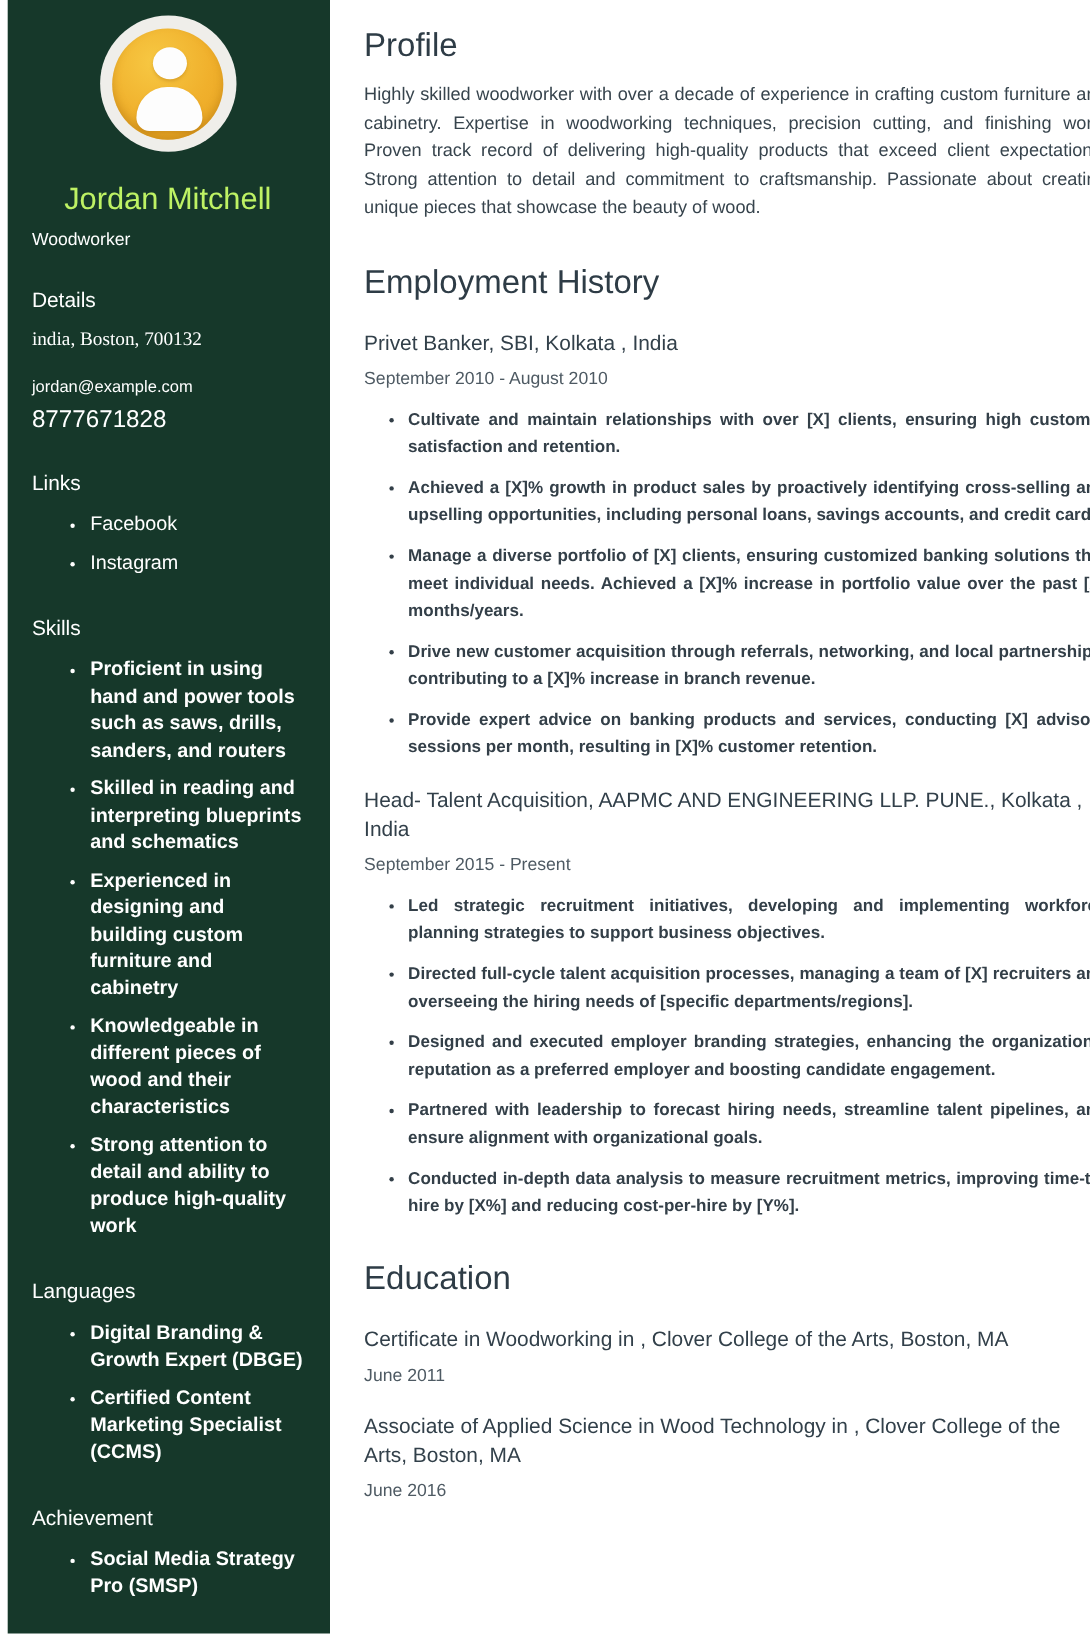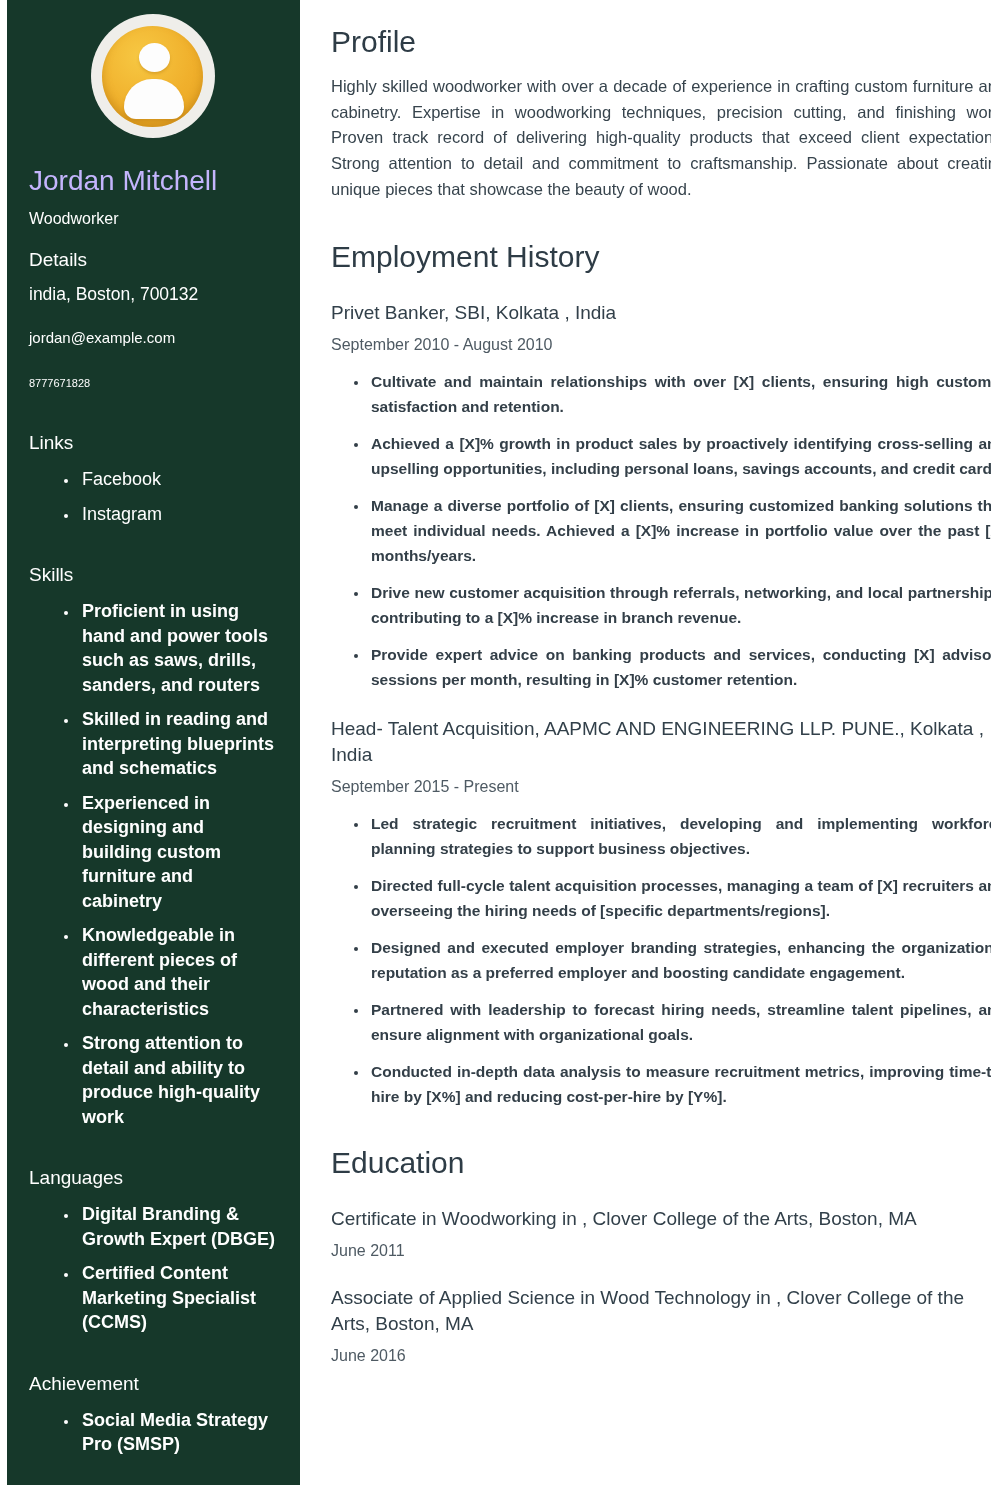--- a/index.html
+++ b/index.html
@@ -53,42 +53,42 @@
   .avatar-body {
     position: absolute; left: 50%; top: 53px;
     width: 60px; height: 40px;
     margin-left: -29px;
     border-radius: 28px 28px 12px 12px;
     background: #fdfdfd;
     box-shadow: 0 2px 3px rgba(176,116,14,0.35);
   }
   .side-name {
     margin: 26px 0 0;
-    text-align: left;
+    text-align: center;
     font-size: 28px;
     font-weight: 400;
     line-height: 34px;
-    color: #c4b5fd;
+    color: #bef264;
   }
   .side-role {
     margin: 12px 0 0;
     text-align: left;
     font-size: 16px;
     font-weight: 400;
   }
   .side-heading {
     font-size: 19px;
     font-weight: 400;
     margin: 37px 0 0;
     line-height: 24px;
   }
-  .side-heading.first { margin-top: 20px; }
-  .detail-address { font-size: 17.5px; margin: 11px 0 0; line-height: 22px; }
+  .side-heading.first { margin-top: 34px; }
+  .detail-address { font-size: 17.5px; margin: 11px 0 0; line-height: 22px; font-family: Liberation Serif, serif; }
   .detail-email   { font-size: 15px;   margin: 23px 0 0;  line-height: 20px; }
-  .detail-phone   { font-size: 11px;   margin: 25px 0 0;  line-height: 21px; }
+  .detail-phone   { font-size: 22px;   margin: 8px 0 0;  line-height: 21px; }
   .side-list {
     margin: 12px 0 0;
     padding-left: 50px;
     list-style: disc outside;
   }
   .side-list li {
     font-size: 18px;
     line-height: 24.5px;
     margin-bottom: 10px;
     padding-left: 3px;

